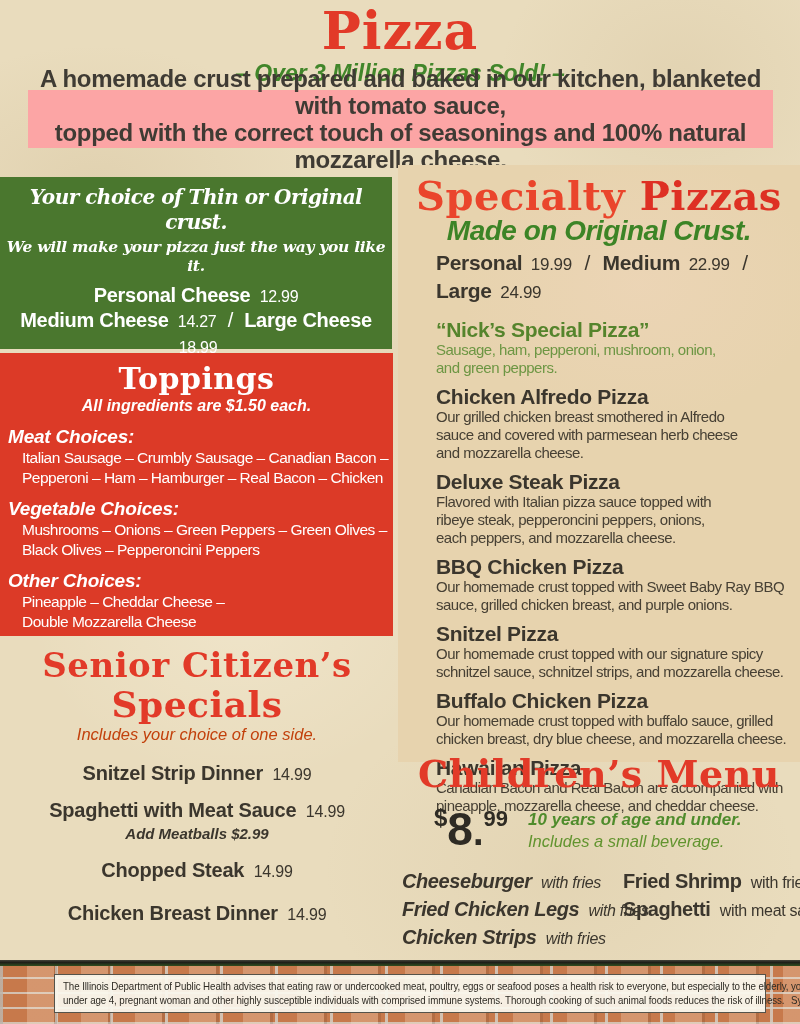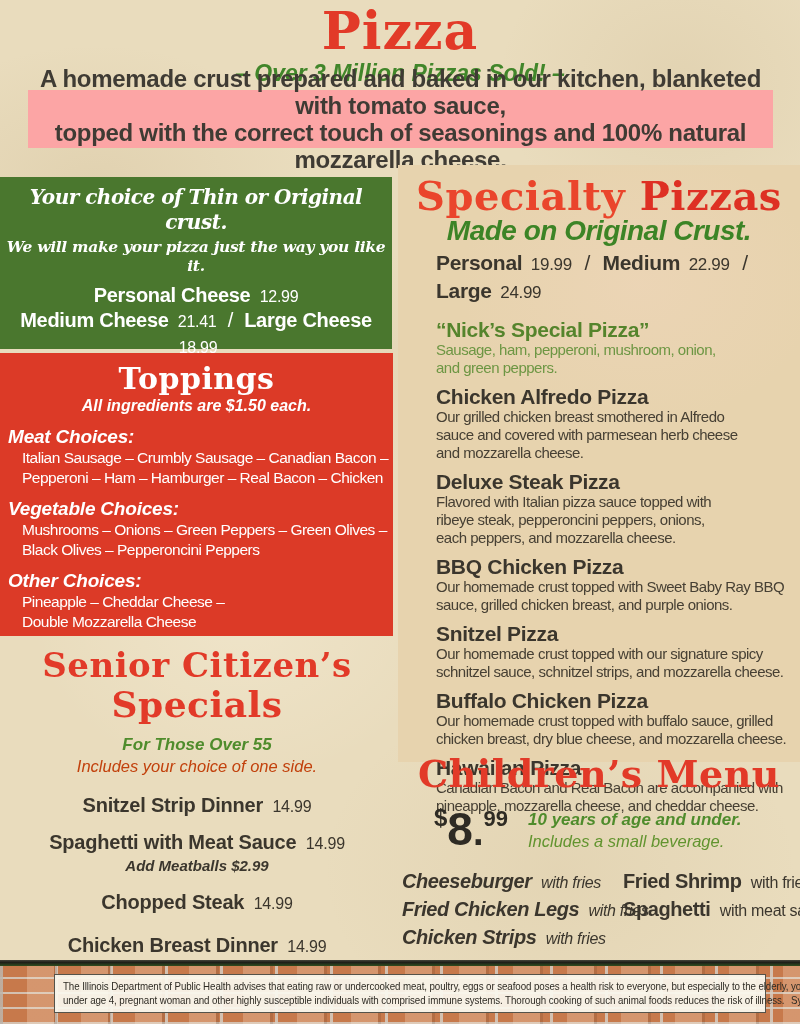--- a/index.html
+++ b/index.html
@@ -147,21 +147,21 @@
 
 <section class="crust-box">
   <div class="crust-heading">Your choice of Thin or Original crust.</div>
   <div class="crust-subheading">We will make your pizza just the way you like it.</div>
   <div class="crust-line cl1">
     <span class="item-name">Personal Cheese</span>
     <span class="item-price">12.99</span>
   </div>
   <div class="crust-line cl2">
     <span class="item-name">Medium Cheese</span>
-    <span class="item-price">21.41</span>
+    <span class="item-price">14.27</span>
     <span class="sep">/</span>
     <span class="item-name">Large Cheese</span>
     <span class="item-price">18.99</span>
   </div>
   <div class="crust-line cl3">
     <span class="item-name">Gluten Free Personal Cheese</span>
     <span class="item-price">12.99</span>
   </div>
   <div class="crust-line cl4">
     <span class="item-name">Cauliflower Crust Pizza</span>
@@ -186,21 +186,20 @@
   <div>
     <div class="topping-group-label">Other Choices:</div>
     <div class="topping-line">Pineapple – Cheddar Cheese –</div>
     <div class="topping-line">Double Mozzarella Cheese</div>
   </div>
 </section>
 
 <section class="senior">
   <div class="senior-title1 slab">Senior Citizen’s</div>
   <div class="senior-title2 slab">Specials</div>
-  <div class="senior-note1">For Those Over 55</div>
   <div class="senior-note2">Includes your choice of one side.</div>
 
   <div class="senior-item si1">
     <span class="item-name">Snitzel Strip Dinner</span>
     <span class="item-price">14.99</span>
   </div>
   <div class="senior-item si2">
     <span class="item-name">Spaghetti with Meat Sauce</span>
     <span class="item-price">14.99</span>
   </div>

